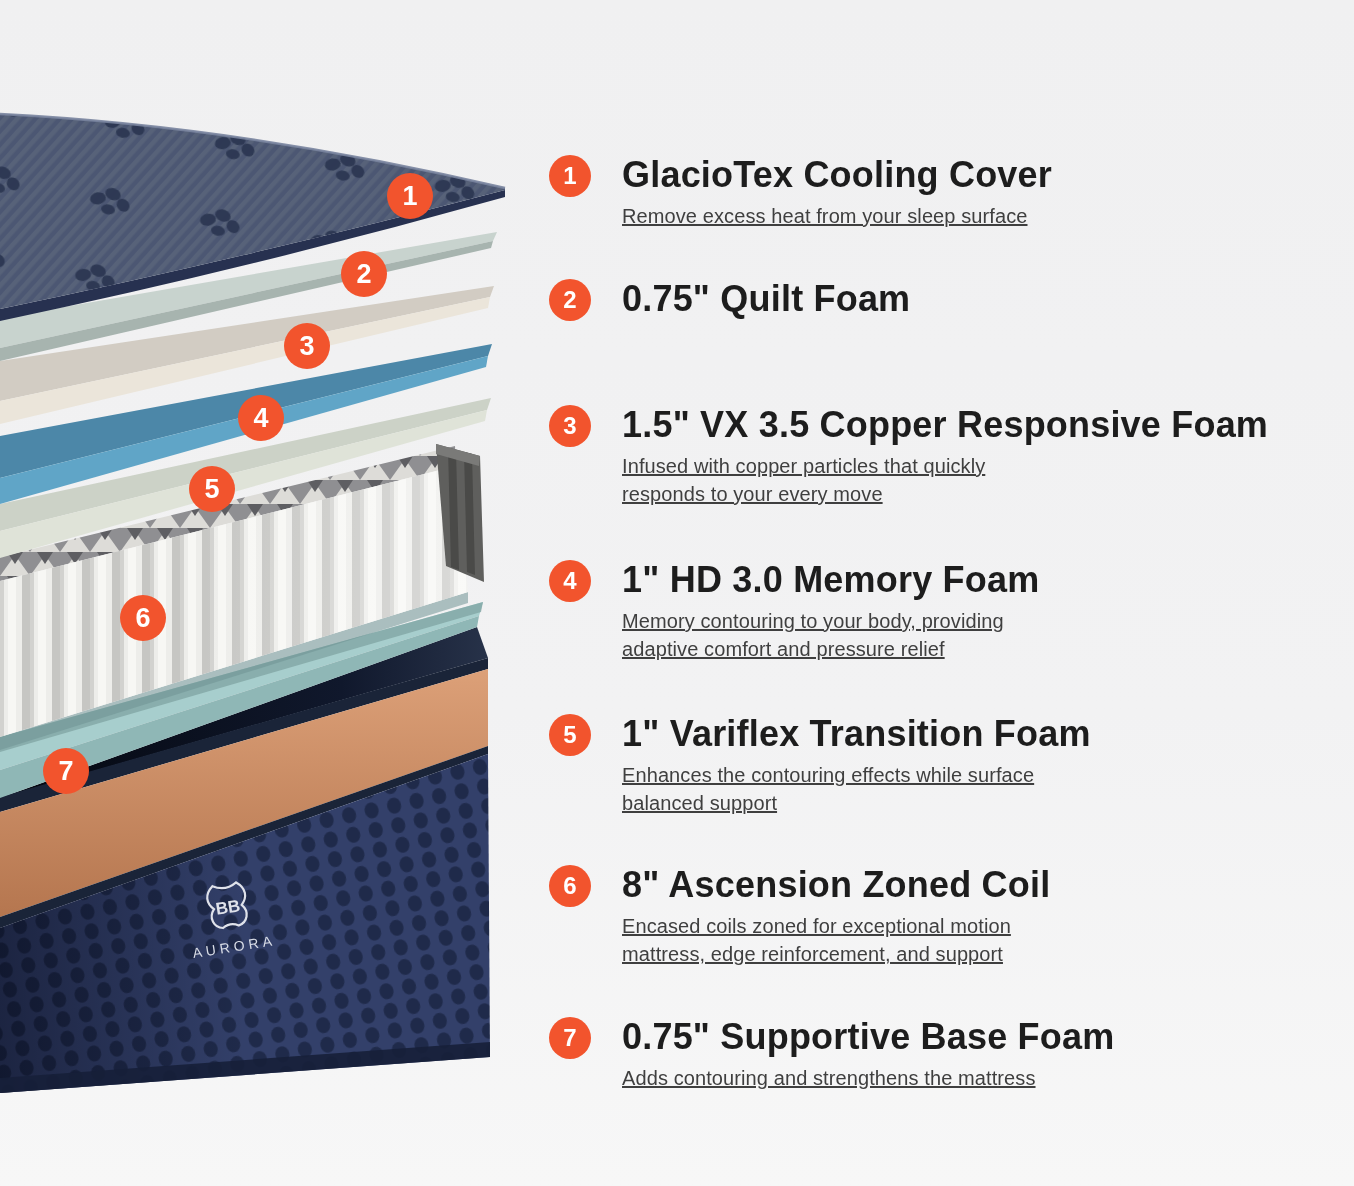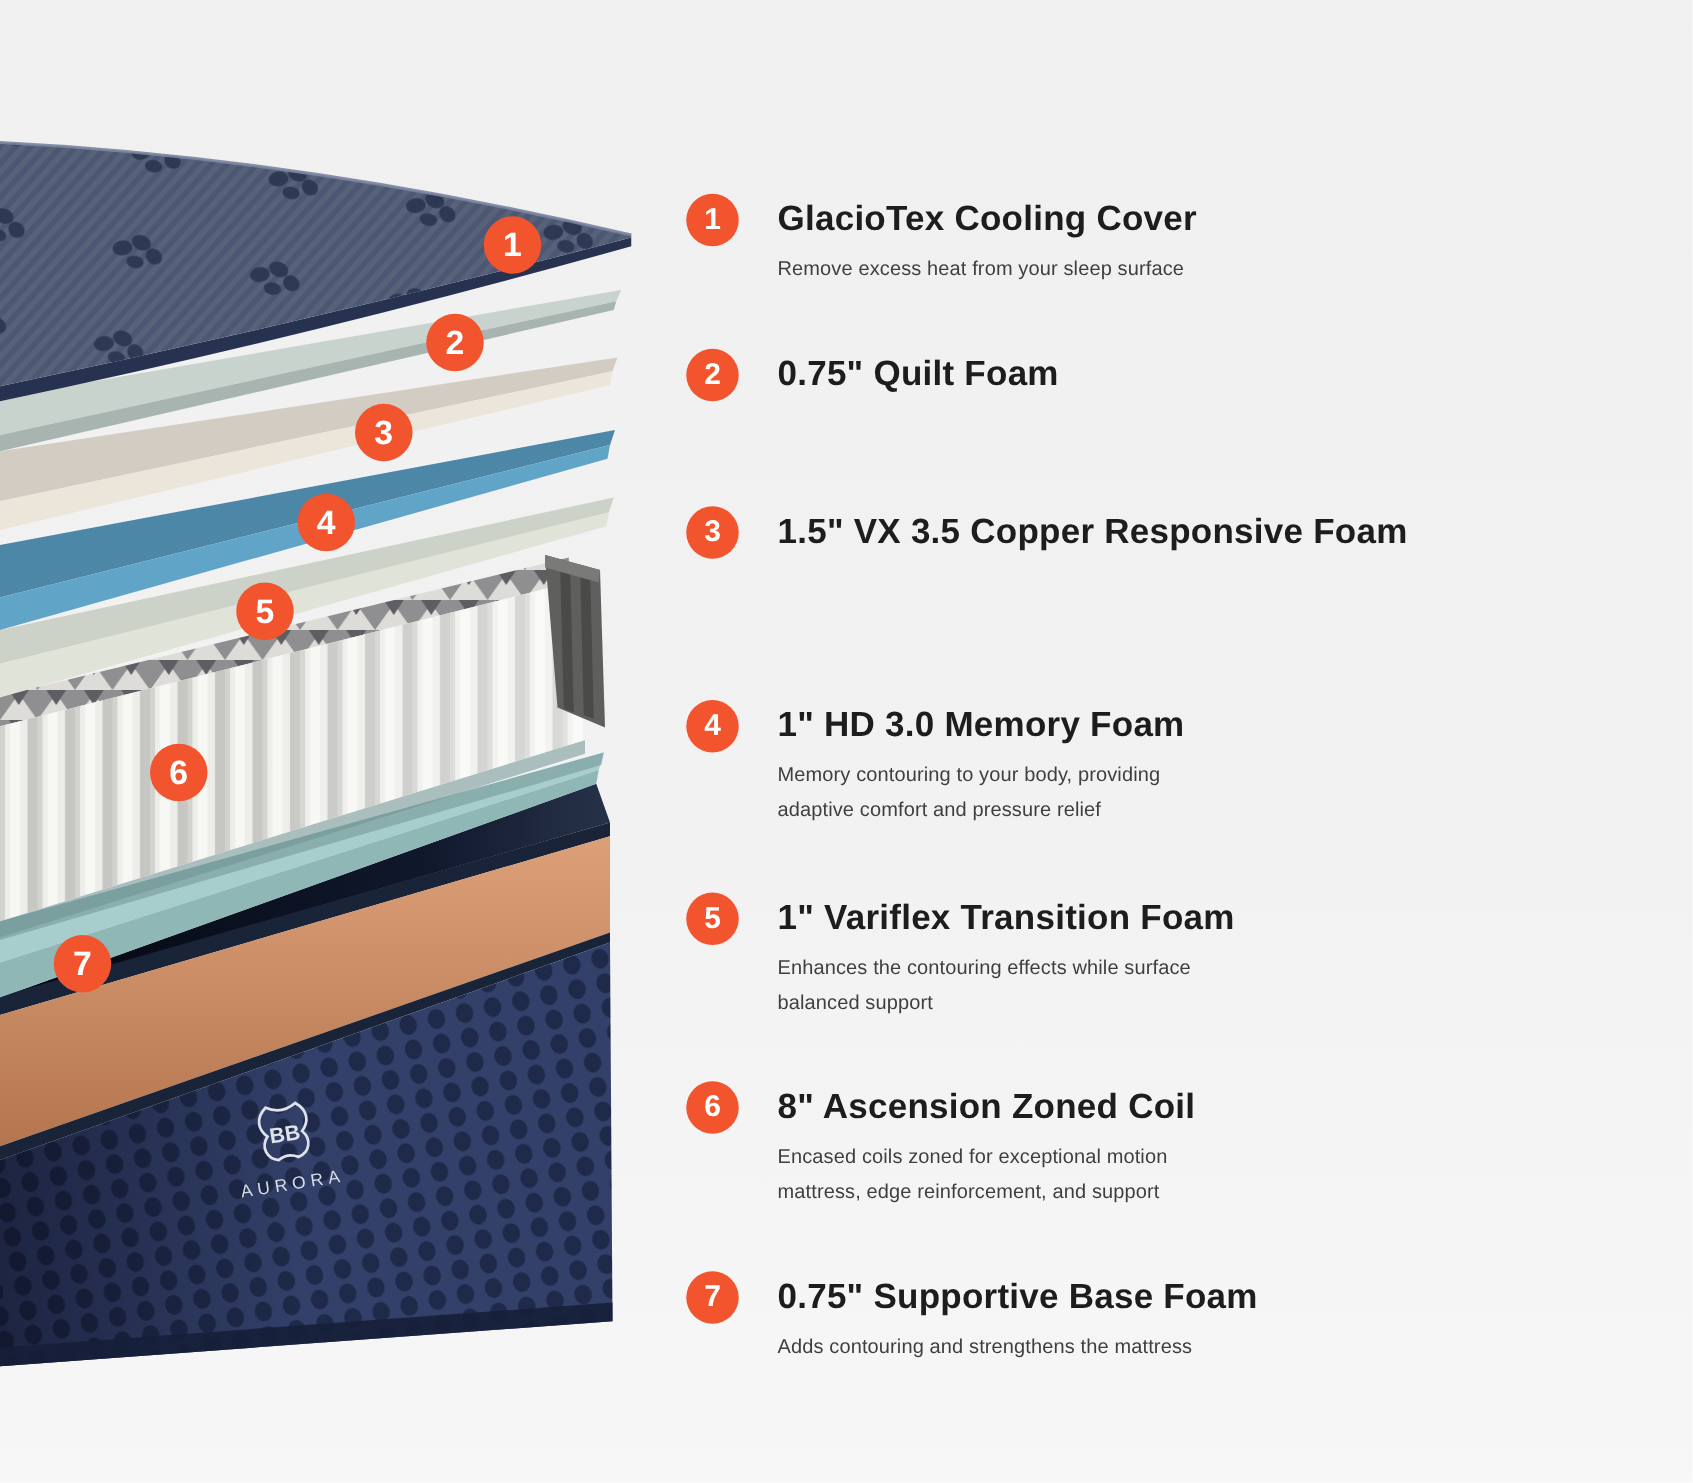--- a/index.html
+++ b/index.html
@@ -33,26 +33,26 @@
 
   .legend{position:absolute;left:549px;top:0;width:790px;height:1186px;}
   .item{position:absolute;display:flex;gap:31px;align-items:flex-start;}
   .i1{top:158px}.i2{top:282px}.i3{top:408px}.i4{top:563px}.i5{top:717px}.i6{top:868px}.i7{top:1020px}
   .badge{
     flex:0 0 auto;width:42px;height:42px;margin-top:-3px;border-radius:50%;
     background:var(--accent);color:#fff;display:flex;align-items:center;justify-content:center;
     font-size:24px;font-weight:700;line-height:1;
   }
   .txt h3{
-    font-size:28px;line-height:34px;font-weight:700;color:var(--heading);
+    font-size:36px;line-height:34px;font-weight:700;color:var(--heading);
     letter-spacing:.2px;margin:0 0 10px 0;
   }
   .txt p{
-    font-size:16px;line-height:28px;color:var(--body);
-    white-space:pre-line;letter-spacing:.1px;
+    font-size:20px;line-height:28px;color:var(--body);
+    white-space:pre-line;letter-spacing:.1px;text-decoration:underline;
   }
 </style>
 </head>
 <body>
 
 <div class="art">
   <svg width="540" height="1186" viewBox="0 0 540 1186">
     <defs>
       <pattern id="ribs" width="9" height="9" patternUnits="userSpaceOnUse" patternTransform="rotate(42)">
         <rect width="9" height="9" fill="#4c5773"></rect>
@@ -185,20 +185,22 @@
     <div class="badge">2</div>
     <div class="txt">
       <h3>0.75" Quilt Foam</h3>
     </div>
   </div>
 
   <div class="item i3">
     <div class="badge">3</div>
     <div class="txt">
       <h3>1.5" VX 3.5 Copper Responsive Foam</h3>
+      <p>Infused with copper particles that quickly
+responds to your every move</p>
     </div>
   </div>
 
   <div class="item i4">
     <div class="badge">4</div>
     <div class="txt">
       <h3>1" HD 3.0 Memory Foam</h3>
       <p>Memory contouring to your body, providing
 adaptive comfort and pressure relief</p>
     </div>

